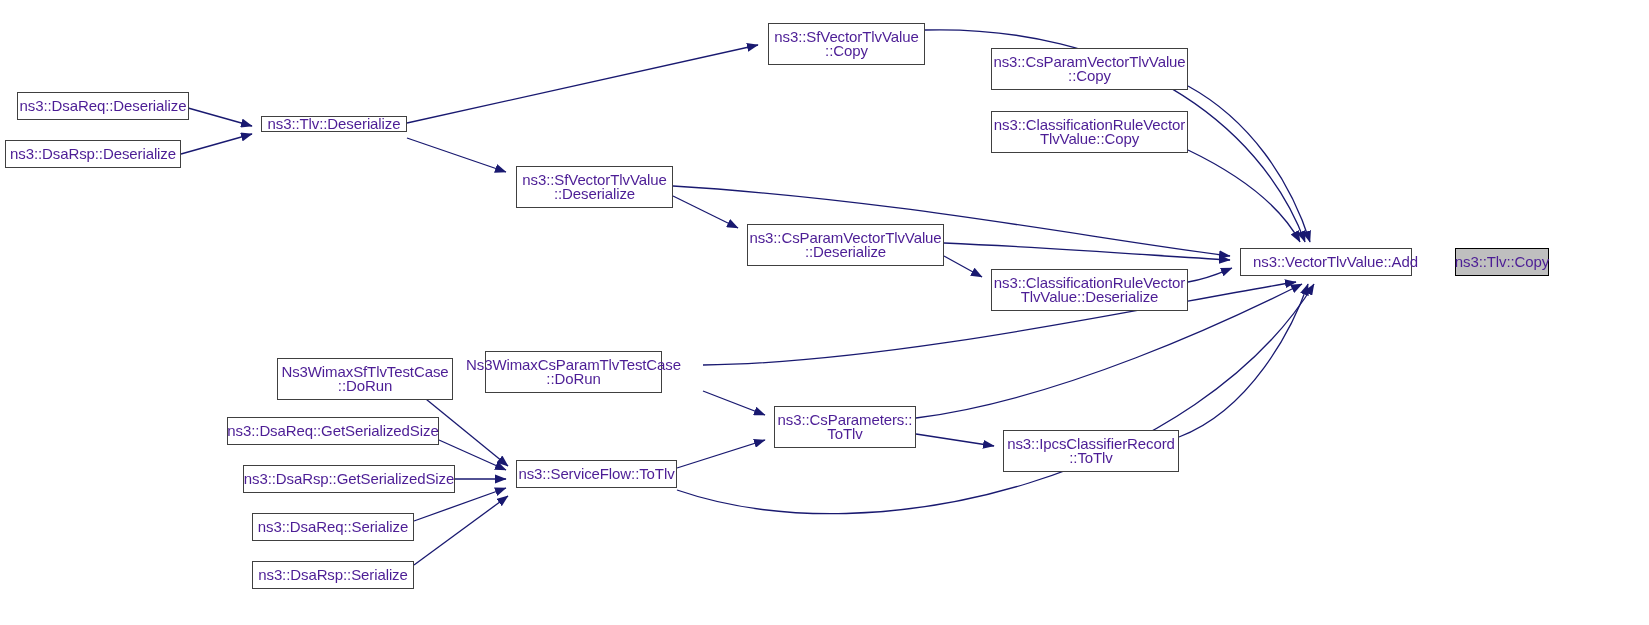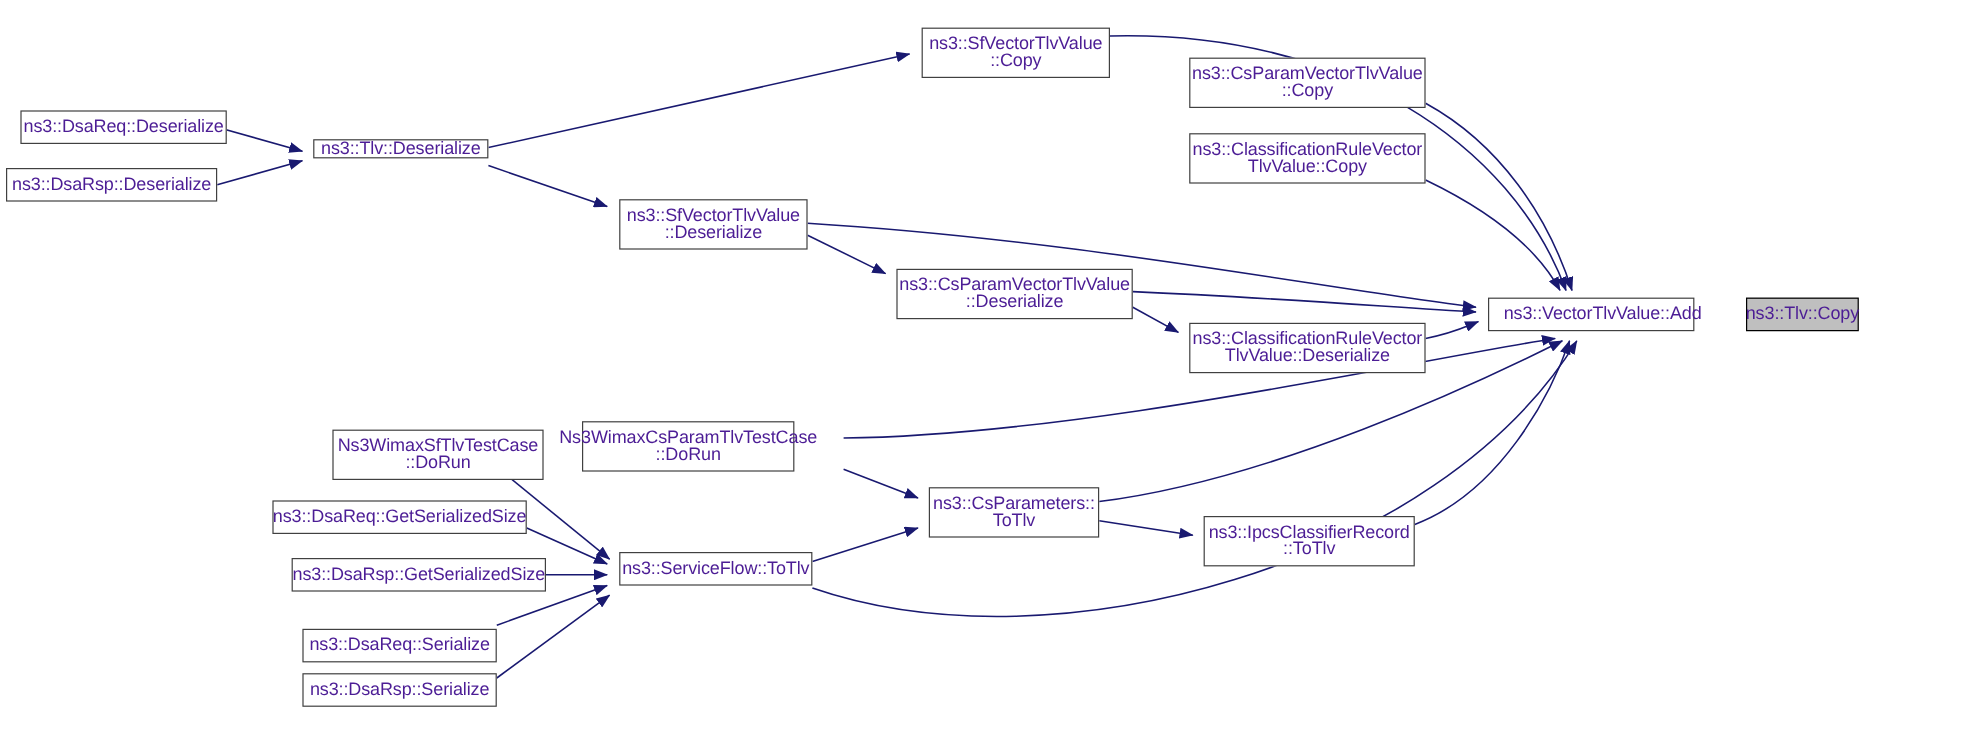--- a/index.html
+++ b/index.html
@@ -99,21 +99,21 @@
       <div class="node" style="left: 991px; top: 269px; width: 197px; height: 42px;">ns3::ClassificationRuleVector
 TlvValue::Deserialize</div>
       <div class="node" style="left: 1240px; top: 248px; width: 172px; height: 28px; padding-left: 19px;">ns3::VectorTlvValue::Add</div>
       <div class="node highlight" style="left: 1455px; top: 248px; width: 94px; height: 28px;">ns3::Tlv::Copy</div>
       <div class="node" style="left: 245px; top: 358px; width: 176px; height: 42px; margin-left: 32px;">Ns3WimaxSfTlvTestCase
 ::DoRun</div>
       <div class="node" style="left: 485px; top: 351px; width: 177px; height: 42px;">Ns3WimaxCsParamTlvTestCase
 ::DoRun</div>
       <div class="node" style="left: 227px; top: 417px; width: 212px; height: 28px;">ns3::DsaReq::GetSerializedSize</div>
       <div class="node" style="left: 227px; top: 465px; width: 212px; height: 28px; margin-left: 16px;">ns3::DsaRsp::GetSerializedSize</div>
-      <div class="node" style="left: 252px; top: 524px; width: 162px; height: 28px;">ns3::DsaReq::Serialize</div>
+      <div class="node" style="left: 252px; top: 513px; width: 162px; height: 28px;">ns3::DsaReq::Serialize</div>
       <div class="node" style="left: 252px; top: 561px; width: 162px; height: 28px;">ns3::DsaRsp::Serialize</div>
       <div class="node" style="left: 516px; top: 460px; width: 161px; height: 28px;">ns3::ServiceFlow::ToTlv</div>
       <div class="node" style="left: 774px; top: 406px; width: 142px; height: 42px;">ns3::CsParameters::
 ToTlv</div>
       <div class="node" style="left: 1003px; top: 430px; width: 176px; height: 42px;">ns3::IpcsClassifierRecord
 ::ToTlv</div>
     </div>
 </div>
 
 </body></html>

